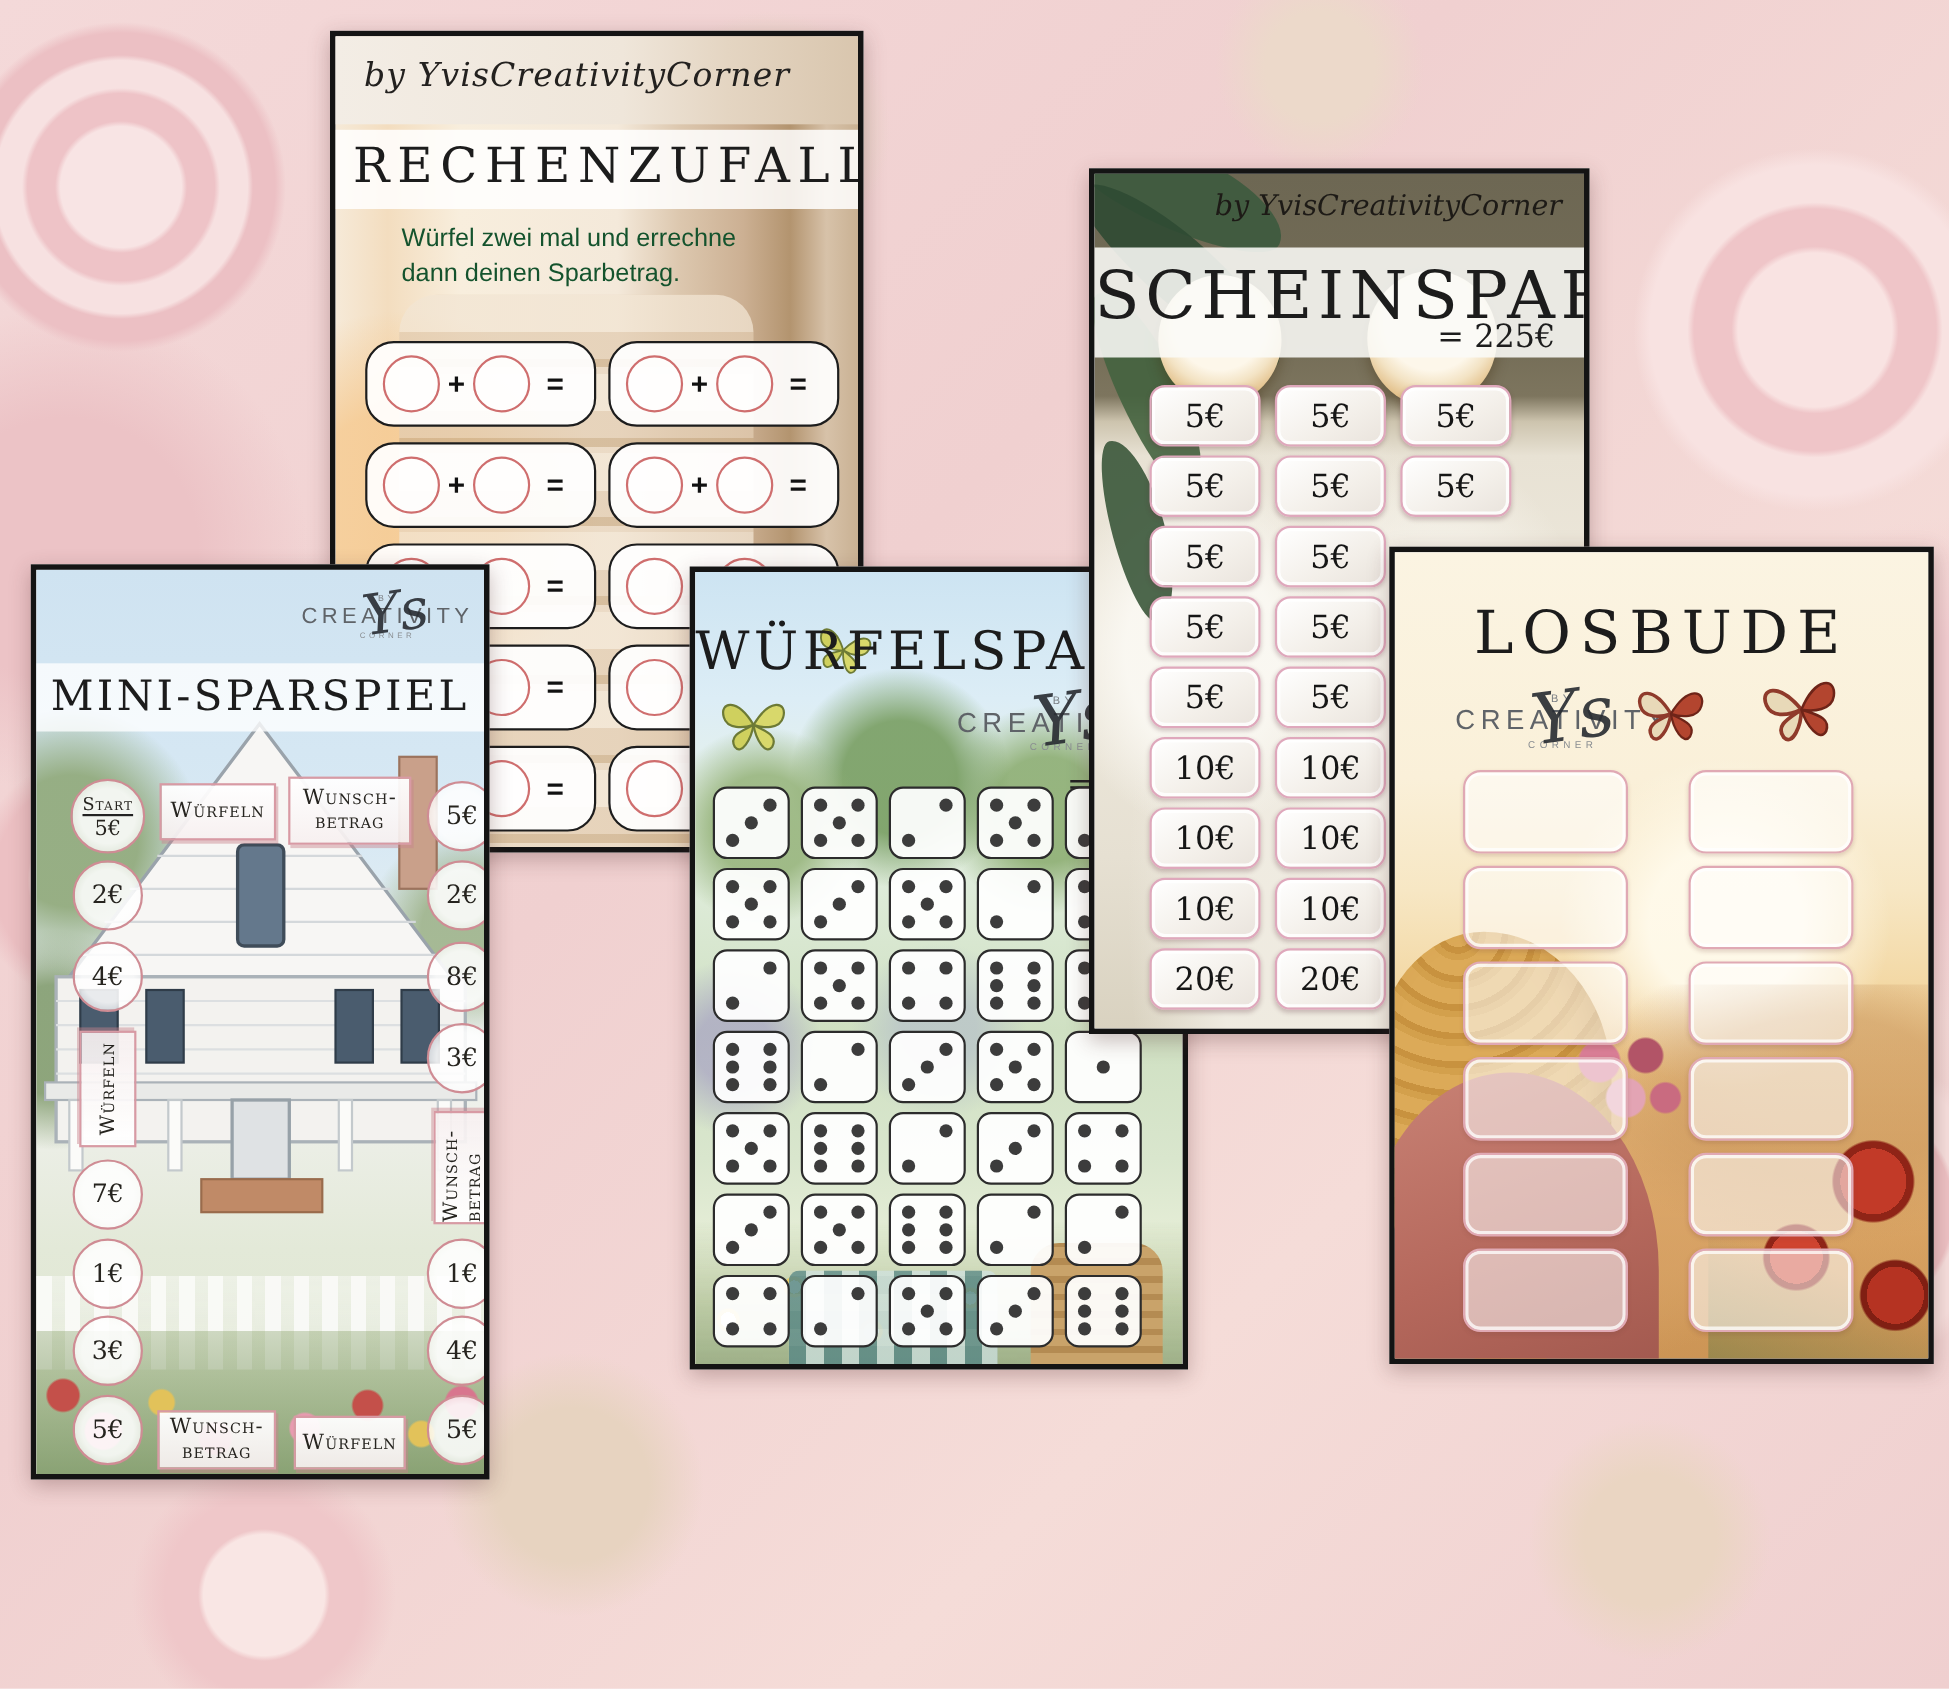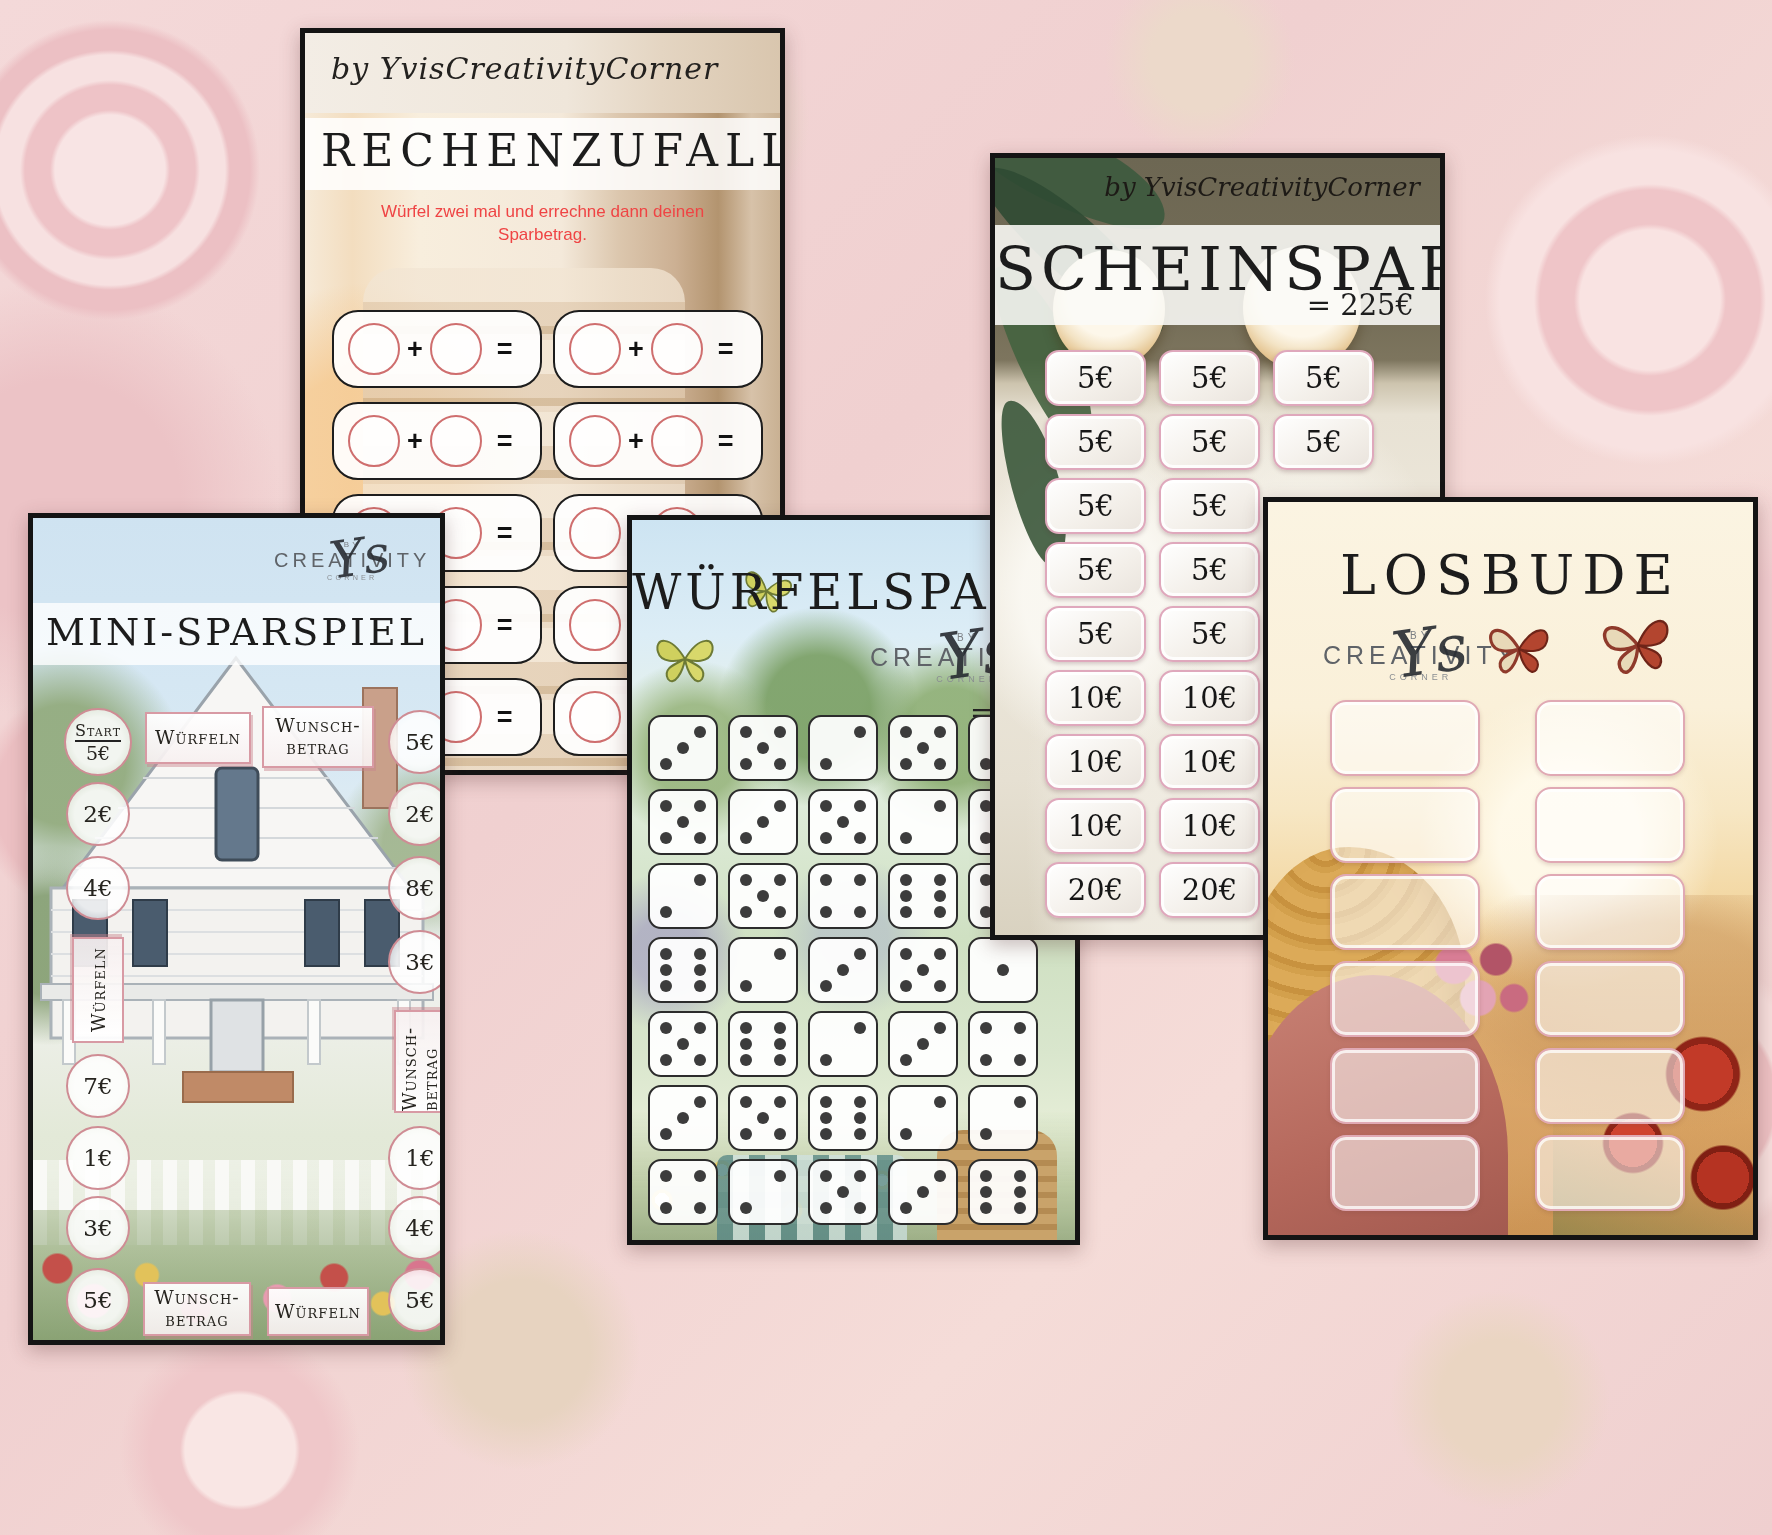--- a/index.html
+++ b/index.html
@@ -47,21 +47,21 @@
   #card-rechenzufall{left:300px;top:28px;width:485px;height:747px;z-index:1;}
   .rz-photo{inset:0;background:
     radial-gradient(circle at 60px 430px, rgba(246,201,143,.8) 0 90px, rgba(246,201,143,0) 180px),
     linear-gradient(90deg,#f6ead8 0%,#f3ddbf 10%,#f8eedd 24%,#f4e9da 54%,#dcc7ae 66%,#ccb093 78%,#b3946f 87%,#d7c2a9 94%,#c9b193 100%);}
   .rz-towels{position:absolute;left:58px;top:235px;right:95px;bottom:0;border-radius:34px;opacity:.75;
     background:repeating-linear-gradient(180deg,#f2e5d3 0 34px,#e2ccb1 34px 58px,#cdb08b 58px 66px,#e8d6bf 66px 72px);}
   .rz-header{left:0;top:0;right:0;height:80px;background:linear-gradient(90deg,#f3ede5 0%,#efe6da 55%,#e4d5c2 75%,#d9c6ae 100%);}
   .rz-logo{position:absolute;left:26px;top:18px;font-size:30px;letter-spacing:1px;}
   .rz-titleband{left:0;top:85px;right:0;height:72px;background:rgba(255,255,255,.85);}
   .rz-title{position:absolute;left:0;right:0;top:92px;font-size:44px;letter-spacing:7px;margin-left:16px;}
-  .rz-sub{position:absolute;left:60px;right:60px;top:168px;text-align:center;font-size:17px;color:#ef4444;line-height:1.35;}
+  .rz-sub{position:absolute;left:60px;right:60px;top:168px;font-size:23px;color:#14532d;line-height:1.35;}
   .rz-grid{position:absolute;left:27px;top:277px;display:grid;grid-template-columns:210px 210px;
     column-gap:11px;row-gap:14px;}
   .rz-box{height:78px;background:rgba(255,255,255,.92);border:2.5px solid #1d1d1d;border-radius:26px;
     display:flex;align-items:center;padding:0 14px;gap:7px;}
   .rz-circle{width:52px;height:52px;border-radius:50%;border:2px solid #cf6e6e;background:rgba(255,255,255,.5);flex:0 0 auto;}
   .rz-op{font-size:27px;font-weight:bold;color:#111;}
   
   #card-wuerfelsparen{left:627px;top:515px;width:453px;height:730px;z-index:2;}
   .ws-bg{inset:0;background:
     radial-gradient(circle at 14% 32%, rgba(148,178,120,.85) 0 46px, rgba(148,178,120,0) 90px),

